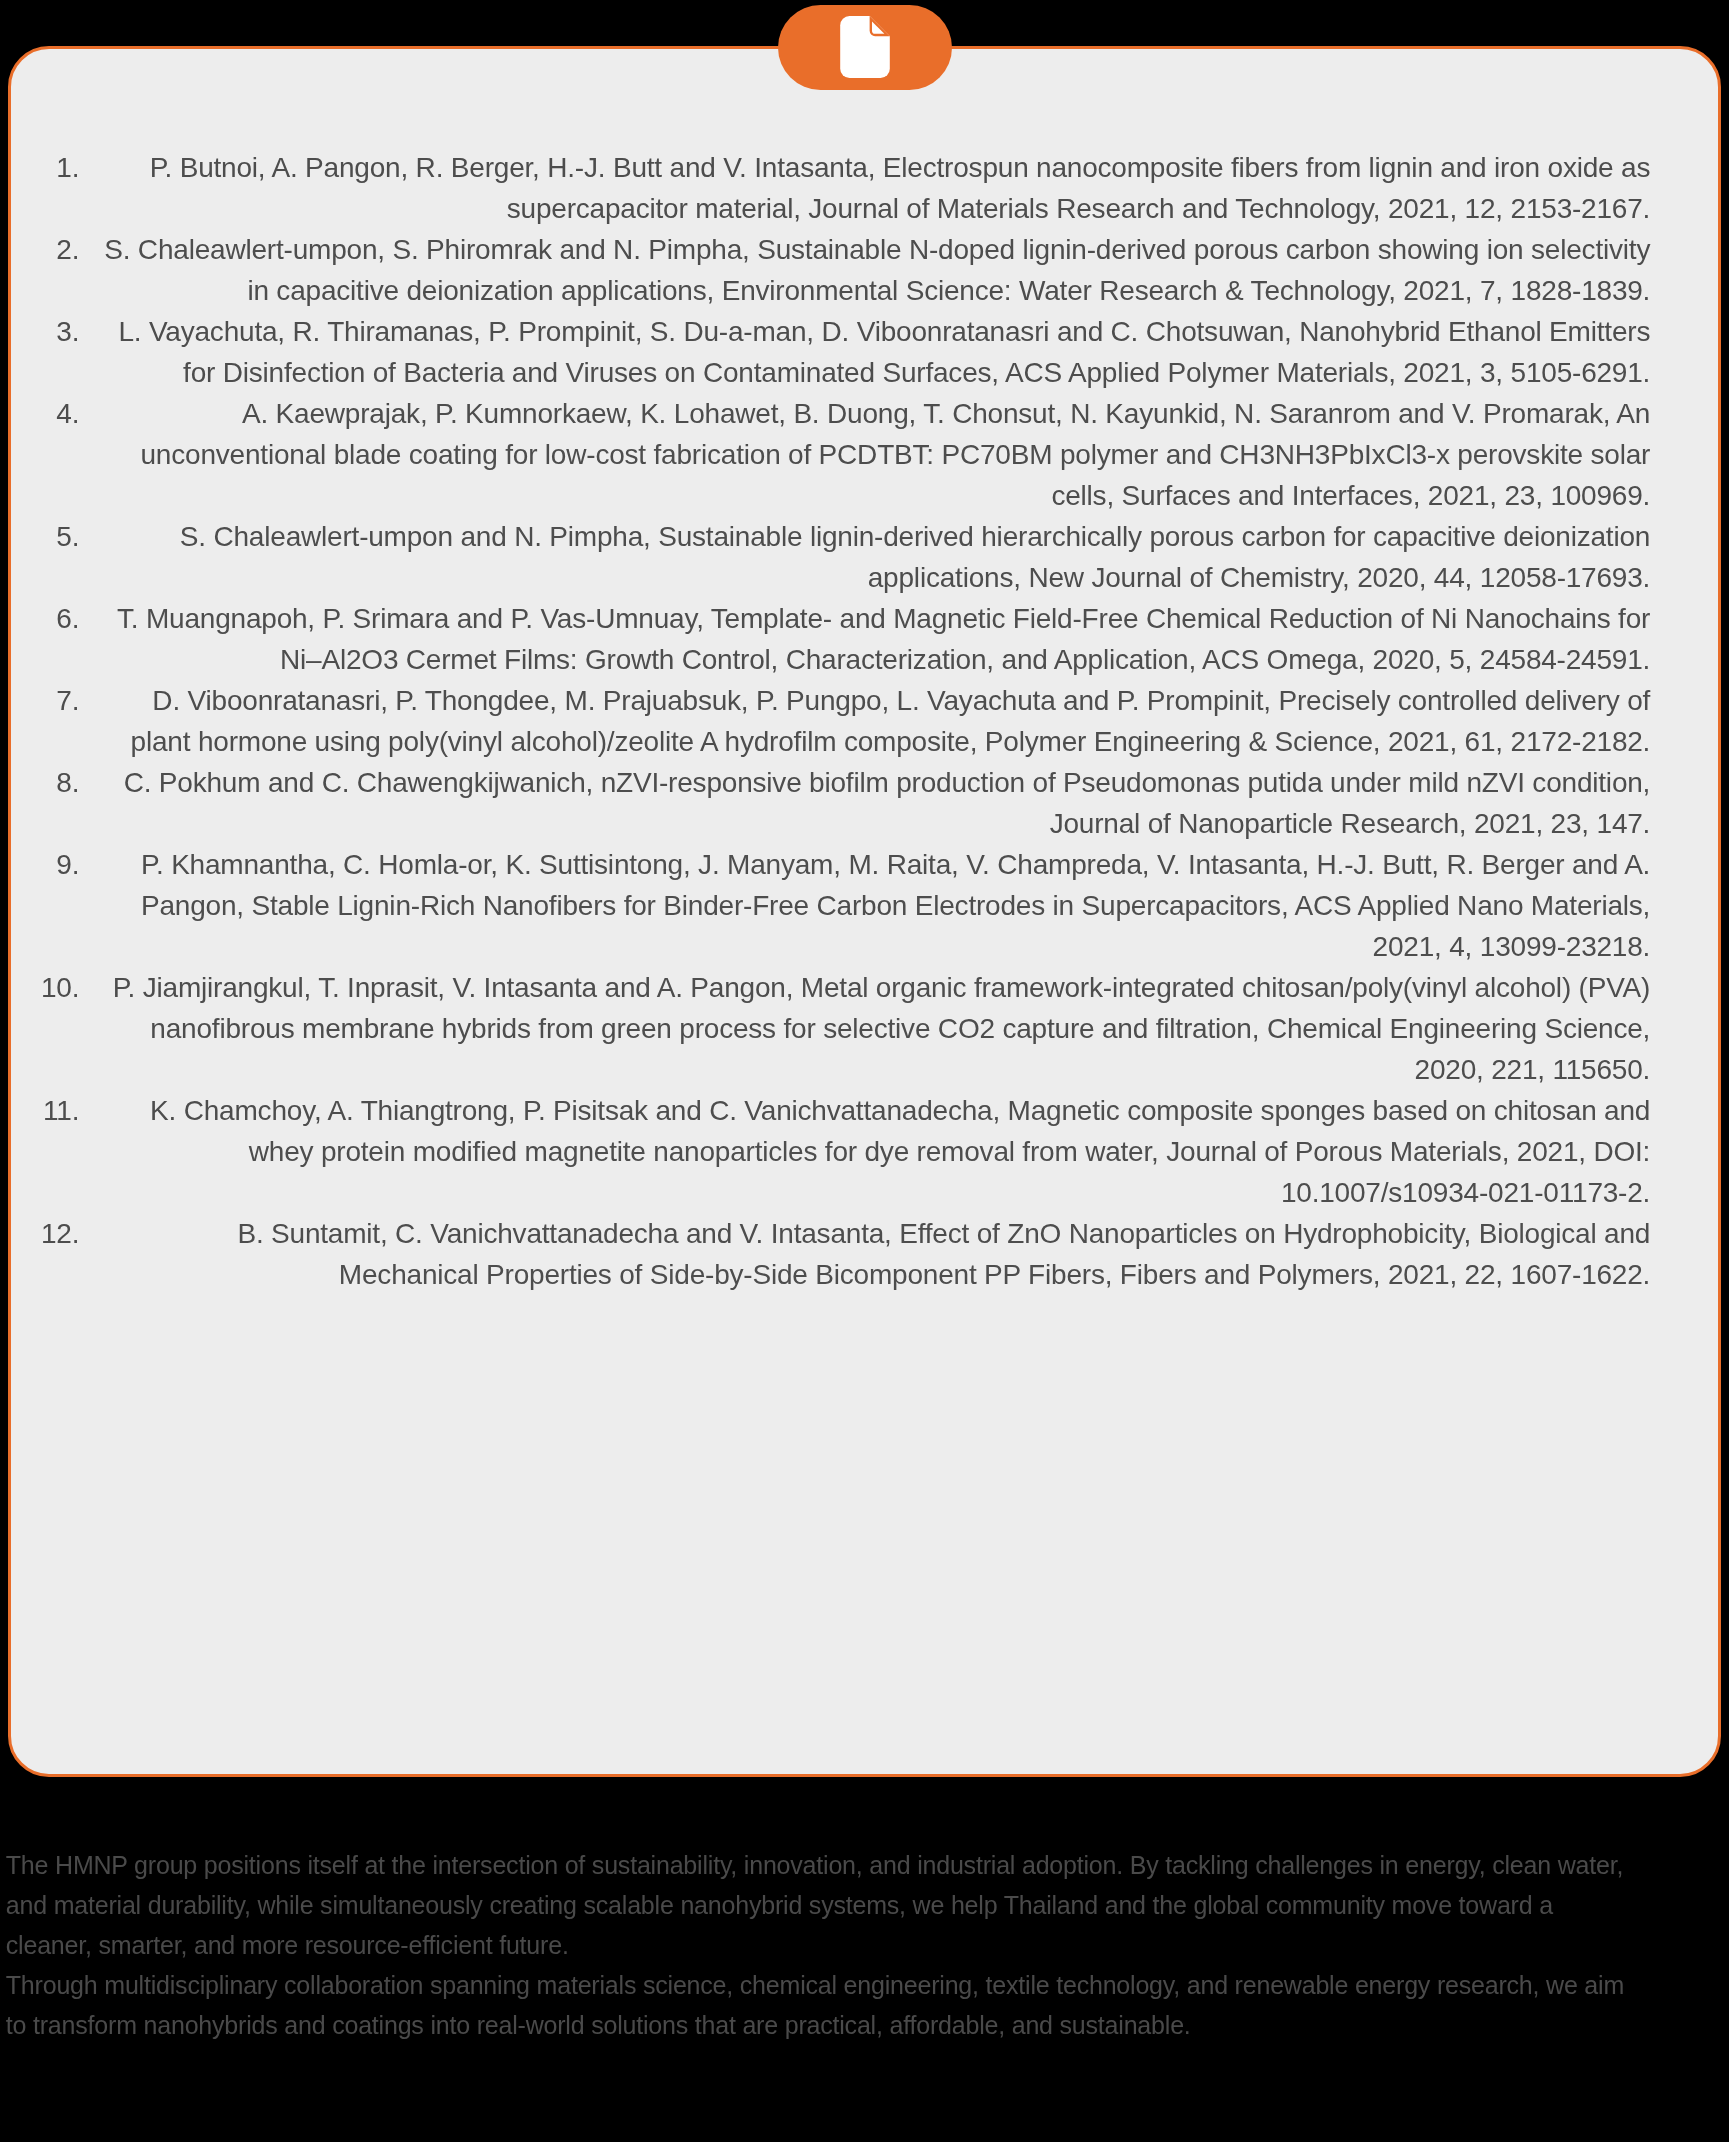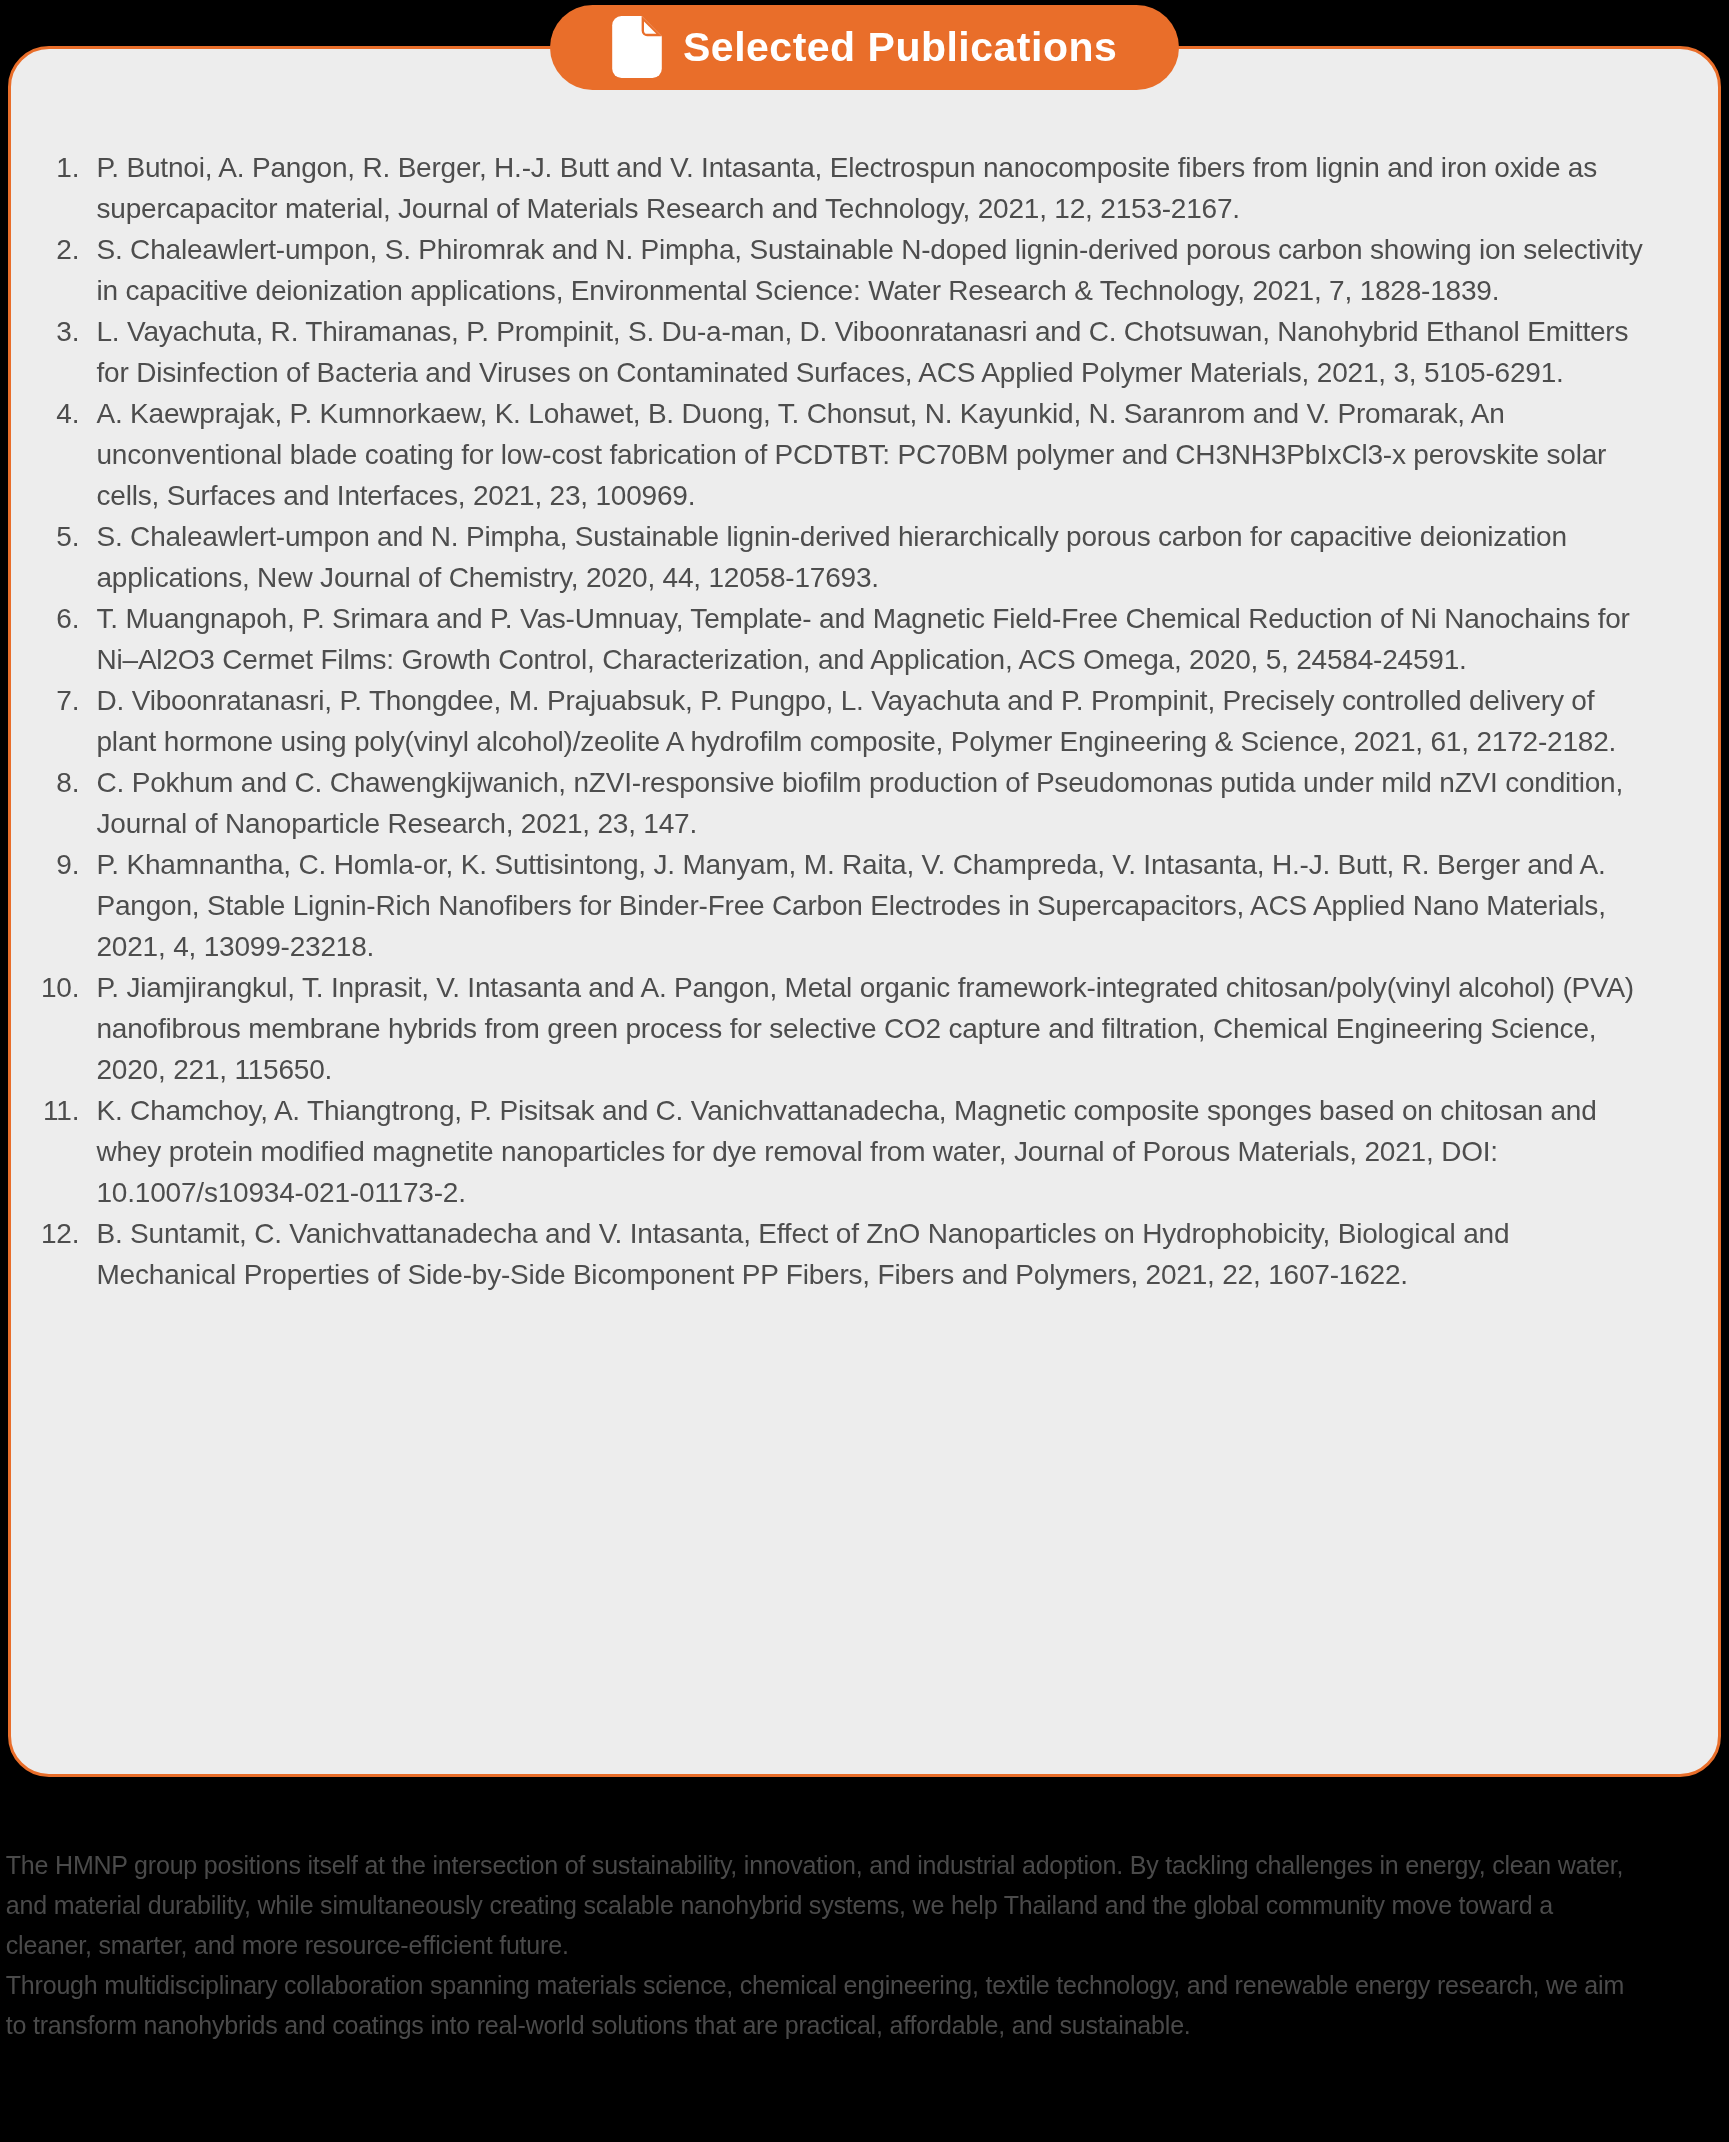--- a/index.html
+++ b/index.html
@@ -38,20 +38,21 @@
   
   .card{
     position:relative;z-index:1;
     margin:-44px 7.8px 0 7.8px;
     height:1731px;
     box-sizing:border-box;
     background:var(--cardbg);
     border:3.9px solid var(--accent);
     border-radius:41px;
     overflow:hidden;
+    text-align:right;
   }
   .pub-list{
     margin:0;
     padding:98px 68px 0 76px;
     list-style:decimal outside;
     color:var(--bodytext);
     font-size:28px;
     line-height:41px;
     letter-spacing:-0.2px;
   }
@@ -80,21 +81,20 @@
 
   <div class="pill-row">
     <div class="pill">
       <span class="doc-icon">
         <svg width="50" height="62" viewBox="0 0 32 40" aria-hidden="true">
           <path d="M6 0 h13 l13 13 v21 a6 6 0 0 1 -6 6 H6 a6 6 0 0 1 -6 -6 V6 a6 6 0 0 1 6 -6 z" fill="#ffffff"></path>
           <path d="M19 0 l13 13 h-9.5 a3.5 3.5 0 0 1 -3.5 -3.5 z" fill="#E96E2A"></path>
           <path d="M20.5 3.5 l8 8 h-6 a2 2 0 0 1 -2 -2 z" fill="#ffffff"></path>
         </svg>
       </span>
-      <span class="pill-title">Selected Publications</span>
     </div>
   </div>
 
   <div class="card">
     <ol class="pub-list">
         <li>P. Butnoi, A. Pangon, R. Berger, H.-J. Butt and V. Intasanta, Electrospun nanocomposite fibers from lignin and iron oxide as supercapacitor material, Journal of Materials Research and Technology, 2021, 12, 2153-2167.</li>
         <li>S. Chaleawlert-umpon, S. Phiromrak and N. Pimpha, Sustainable N-doped lignin-derived porous carbon showing ion selectivity in capacitive deionization applications, Environmental Science: Water Research &amp; Technology, 2021, 7, 1828-1839.</li>
         <li>L. Vayachuta, R. Thiramanas, P. Prompinit, S. Du-a-man, D. Viboonratanasri and C. Chotsuwan, Nanohybrid Ethanol Emitters for Disinfection of Bacteria and Viruses on Contaminated Surfaces, ACS Applied Polymer Materials, 2021, 3, 5105-6291.</li>
         <li>A. Kaewprajak, P. Kumnorkaew, K. Lohawet, B. Duong, T. Chonsut, N. Kayunkid, N. Saranrom and V. Promarak, An unconventional blade coating for low-cost fabrication of PCDTBT: PC70BM polymer and CH3NH3PbIxCl3-x perovskite solar cells, Surfaces and Interfaces, 2021, 23, 100969.</li>
         <li>S. Chaleawlert-umpon and N. Pimpha, Sustainable lignin-derived hierarchically porous carbon for capacitive deionization applications, New Journal of Chemistry, 2020, 44, 12058-17693.</li>

